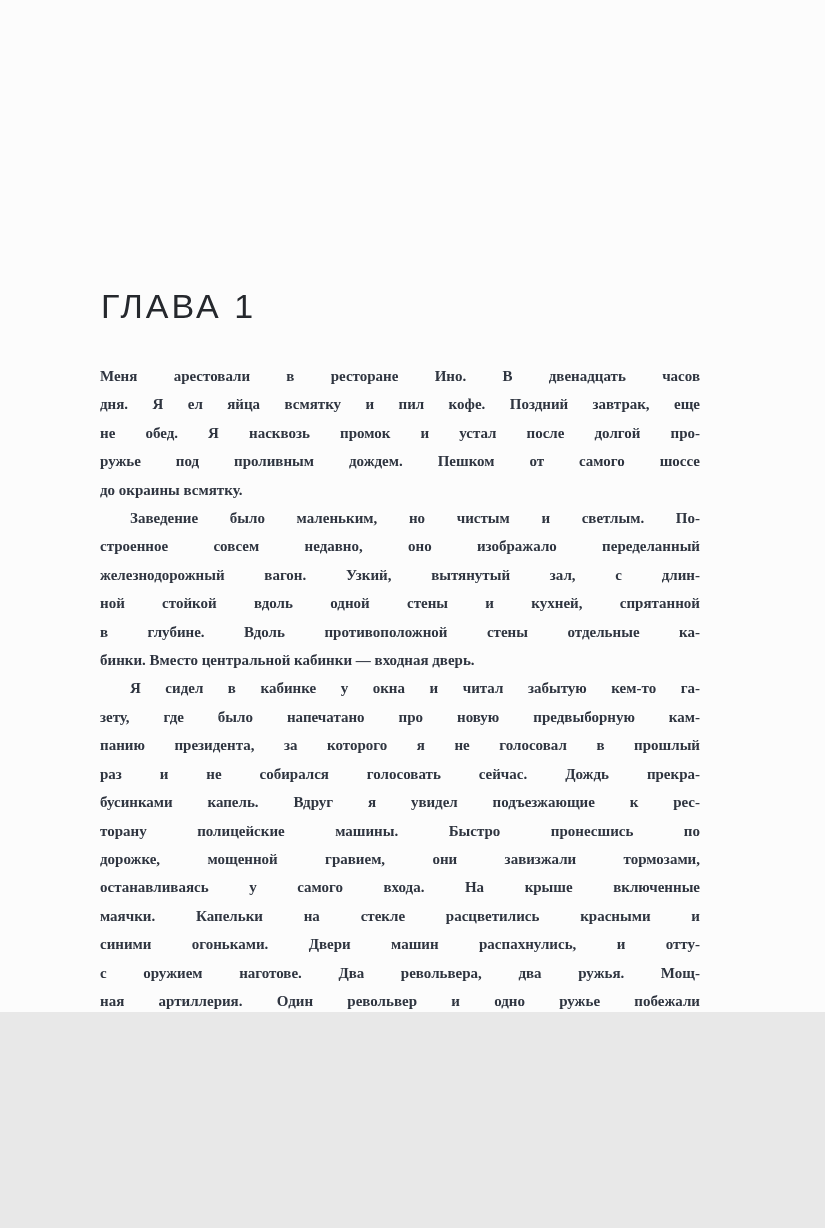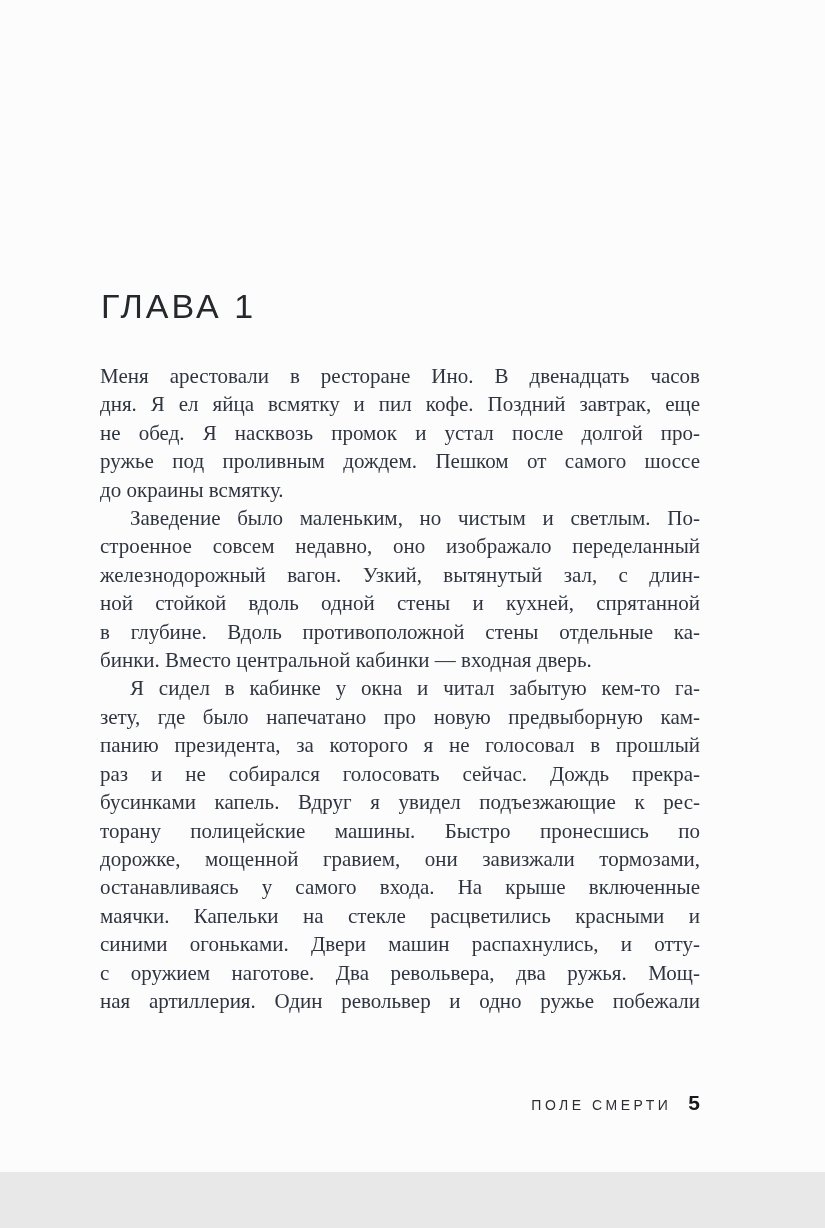--- a/index.html
+++ b/index.html
@@ -3,21 +3,21 @@
 <meta charset="utf-8">
 <style>
   html, body {
     margin: 0;
     padding: 0;
     background: #e8e8e8;
   }
   .page {
     position: relative;
     width: 825px;
-    height: 1172px;
+    height: 1012px;
     margin: 0 auto;
     background: var(--page-bg, #fcfcfc);
     overflow: hidden;
   }
   .chapter {
     position: absolute;
     left: 101px;
     top: 287px;
     margin: 0;
     font-family: "Liberation Sans", sans-serif;
@@ -26,23 +26,24 @@
     line-height: 38px;
     letter-spacing: 3px;
     color: var(--heading-color, #25282d);
   }
   .body-block {
     position: absolute;
     left: 100px;
     top: 362px;
     width: 600px;
     font-family: "Liberation Serif", "DejaVu Serif", serif;
-    font-size: 21px;
+    font-size: 15px;
     line-height: 28.4px;
     color: var(--text-color, #2f3540);
+    font-weight: bold;
   }
   .bodyline {
     text-align: justify;
     text-align-last: justify;
     white-space: normal;
   }
   .bodyline.parend {
     text-align-last: left;
   }
   .bodyline.indent {

